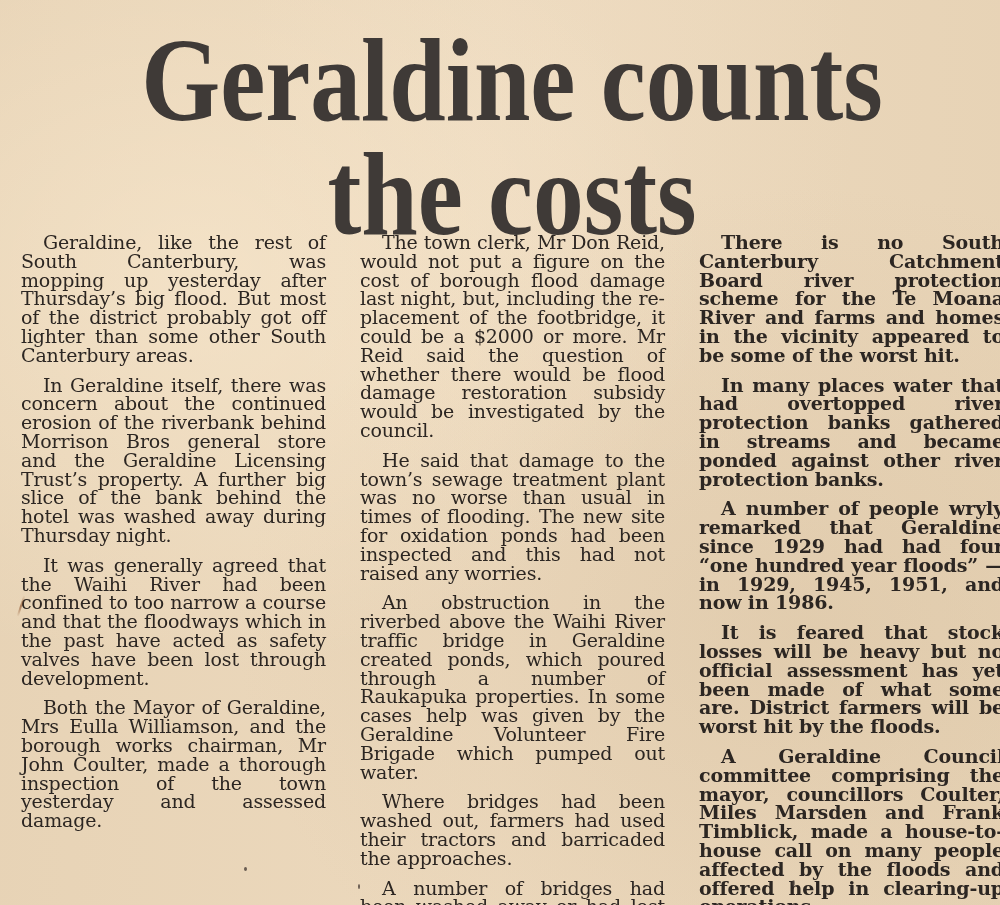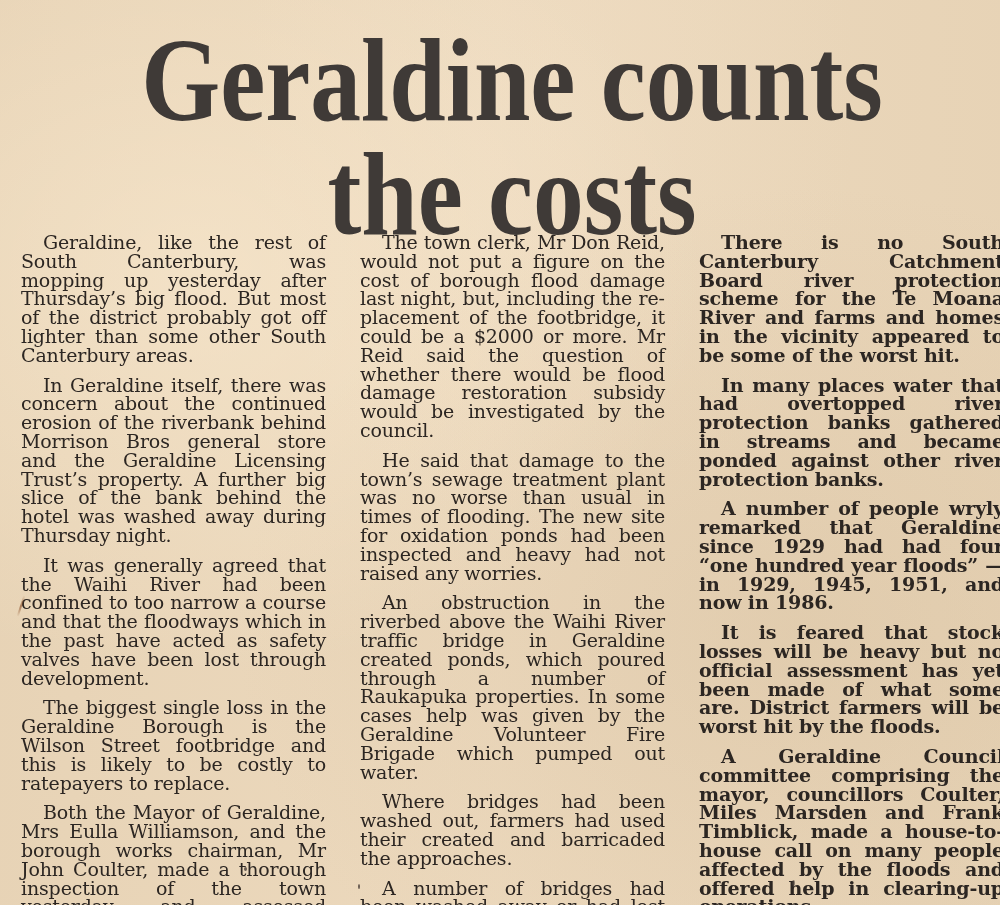--- a/index.html
+++ b/index.html
@@ -100,29 +100,28 @@
     <span class="headline-line l1">Geraldine counts</span>
     <span class="headline-line l2">the costs</span>
   </h1>
 
   <div class="columns">
 
     <div class="column c1">
       <p class="para">Geraldine, like the rest of South Canterbury, was mopping up yes­terday after Thursday’s big flood. But most of the district probably got off lighter than some other South Canterbury areas.</p>
       <p class="para">In Geraldine itself, there was concern about the continued erosion of the riverbank behind Morrison Bros general store and the Geraldine Licensing Trust’s property. A further big slice of the bank behind the hotel was washed away during Thursday night.</p>
       <p class="para">It was generally agreed that the Waihi River had been confined to too narrow a course and that the floodways which in the past have acted as safety valves have been lost through development.</p>
-      <p class="para">The biggest single loss in the Geraldine Borough is the Wilson Street footbridge and this is likely to be costly to ratepayers to re­place.</p>
       <p class="para">Both the Mayor of Geraldine, Mrs Eulla Williamson, and the borough works chairman, Mr John Coulter, made a thorough inspec­tion of the town yesterday and assessed damage.</p>
     </div>
 
     <div class="column c2">
       <p class="para">The town clerk, Mr Don Reid, would not put a figure on the cost of borough flood damage last night, but, including the re­placement of the footbridge, it could be a $2000 or more. Mr Reid said the question of whether there would be flood damage restoration subsidy would be investigated by the council.</p>
-      <p class="para">He said that damage to the town’s sewage treatment plant was no worse than usual in times of flooding. The new site for oxida­tion ponds had been inspected and heavy had not raised any worries.</p>
+      <p class="para">He said that damage to the town’s sewage treatment plant was no worse than usual in times of flooding. The new site for oxida­tion ponds had been inspected and this had not raised any worries.</p>
       <p class="para">An obstruction in the riverbed above the Waihi River traffic bridge in Geraldine created ponds, which poured through a number of Raukapuka properties. In some cases help was given by the Geral­dine Volunteer Fire Brigade which pumped out water.</p>
-      <p class="para">Where bridges had been washed out, farmers had used their created and barricaded the approaches.</p>
+      <p class="para">Where bridges had been washed out, farmers had used their tractors and barricaded the approaches.</p>
       <p class="para">A number of bridges had been washed away or had lost ap­proaches, he said.</p>
     </div>
 
     <div class="column c3">
       <p class="para">There is no South Canterbury Catchment Board river protection scheme for the Te Moana River and farms and homes in the vicini­ty appeared to be some of the worst hit.</p>
       <p class="para">In many places water that had overtopped river protection banks gathered in streams and became ponded against other river protec­tion banks.</p>
       <p class="para">A number of people wryly re­marked that Geraldine since 1929 had had four “one hundred year floods” — in 1929, 1945, 1951, and now in 1986.</p>
       <p class="para">It is feared that stock losses will be heavy but no official assessment has yet been made of what some are. District farmers will be worst hit by the floods.</p>
       <p class="para">A Geraldine Council committee comprising the mayor, councillors Coulter, Miles Marsden and Frank Timblick, made a house-to-house call on many people affected by the floods and offered help in clearing-up operations.</p>
       <p class="para">They also communicated with Civil Defence authorities in Te­muka and Timaru to offer help.</p>

